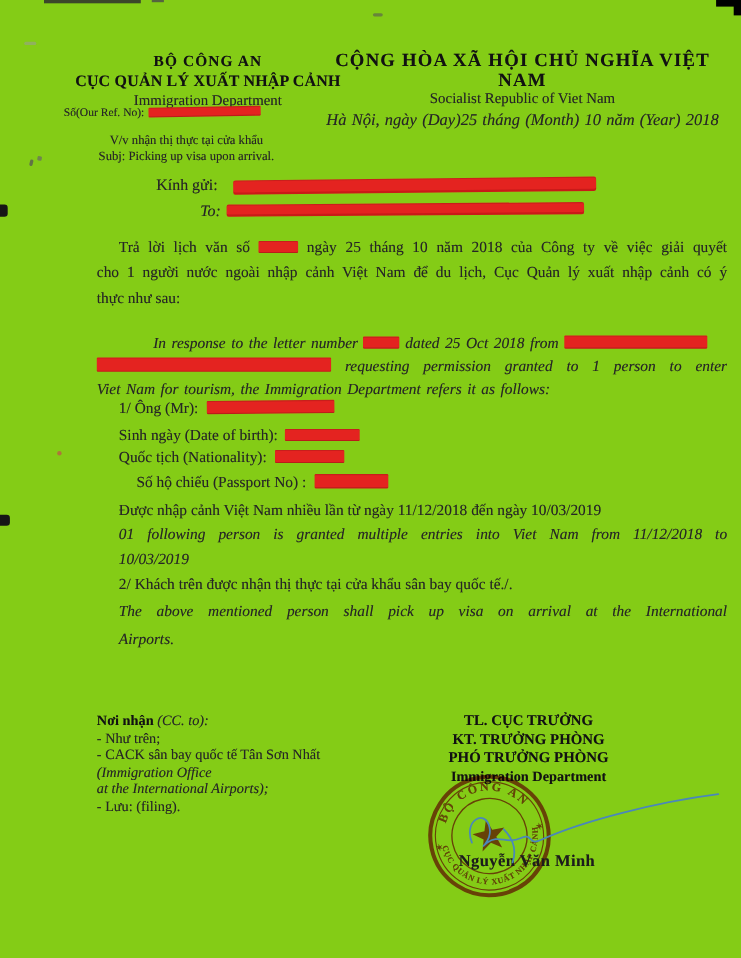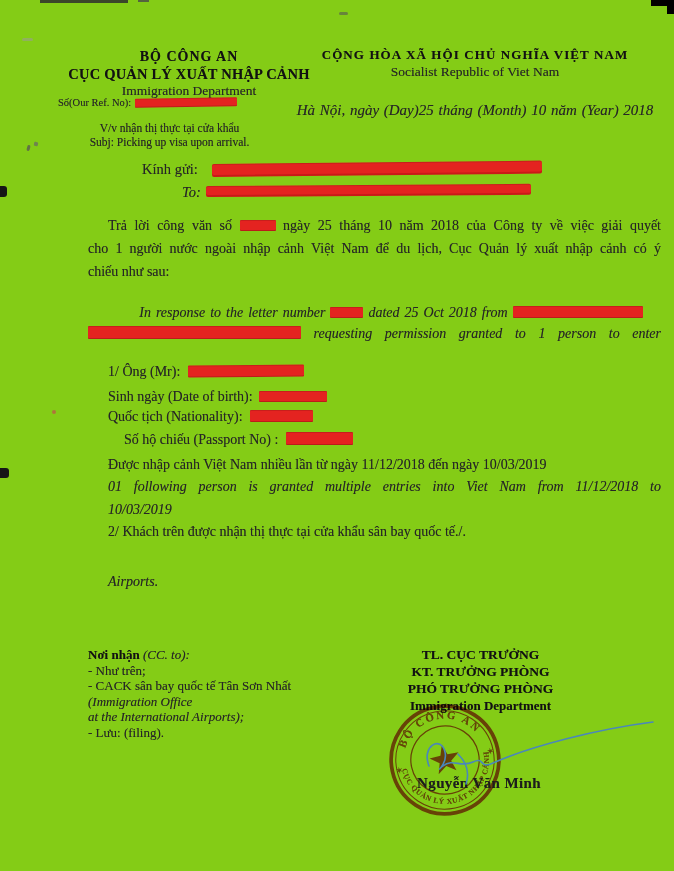--- a/index.html
+++ b/index.html
@@ -53,53 +53,54 @@
   <div class="abs ctr" style="left:63px;top:48px;width:252px;">
     <div class="b dark" style="font-size:14px;letter-spacing:1px;line-height:17px;">BỘ CÔNG AN</div>
     <div class="b dark" style="font-size:14.5px;letter-spacing:.2px;line-height:18px;">CỤC QUẢN LÝ XUẤT NHẬP CẢNH</div>
     <div class="u" style="font-size:13.5px;line-height:16px;">Immigration Department</div>
   </div>
   <div class="abs" style="left:58px;top:96px;font-size:10.5px;line-height:13px;white-space:nowrap;">
     <span>Số(Our Ref. No):</span><span class="rbar" style="width:102px;height:9px;margin-left:4px;transform:rotate(-1deg);"></span>
   </div>
 
   <div class="abs ctr" style="left:288px;top:46px;width:374px;">
-    <div class="b dark" style="font-size:13px;letter-spacing:1.1px;line-height:18px;">CỘNG HÒA XÃ HỘI CHỦ NGHĨA VIỆT NAM</div>
+    <div class="b dark" style="font-size:17px;letter-spacing:1.1px;line-height:18px;">CỘNG HÒA XÃ HỘI CHỦ NGHĨA VIỆT NAM</div>
     <div class="u" style="font-size:13.5px;line-height:16px;">Socialist Republic of Viet Nam</div>
   </div>
   <div class="abs ctr i" style="left:288px;top:101px;width:374px;font-size:15px;line-height:18px;word-spacing:1px;">Hà Nội, ngày (Day)25 tháng (Month) 10 năm (Year) 2018</div>
 
   <div class="abs ctr" style="left:52px;top:121px;width:235px;">
     <div style="font-size:11.5px;line-height:14px;">V/v nhận thị thực tại cửa khẩu</div>
     <div style="font-size:11.5px;line-height:14px;">Subj: Picking up visa upon arrival.</div>
   </div>
 
   <div class="line" style="left:142px;top:161px;font-size:14.5px;">Kính gửi:</div>
   <div class="rbar-abs" style="left:212px;top:164px;width:330px;height:13px;transform:rotate(-.6deg);transform-origin:left center;"></div>
   <div class="line i" style="left:182px;top:184px;font-size:14.5px;">To:</div>
   <div class="rbar-abs" style="left:206px;top:186px;width:325px;height:11px;transform:rotate(-.4deg);transform-origin:left center;"></div>
 
   <div class="line jl" style="left:88px;top:217px;width:573px;padding-left:20px;box-sizing:border-box;">
-    <span>Trả lời công văn số</span>
+    <span>Trả lời lịch văn số</span>
     <span class="rbar" style="width:36px;height:11px;"></span>
     <span>ngày 25 tháng 10 năm 2018 của Công ty về việc giải quyết</span>
   </div>
   <div class="line jl" style="left:88px;top:240px;width:573px;">cho 1 người nước ngoài nhập cảnh Việt Nam để du lịch, Cục Quản lý xuất nhập cảnh có ý</div>
-  <div class="line" style="left:88px;top:263px;">chiếu như sau:</div>
+  <div class="line" style="left:88px;top:263px;">thực như sau:</div>
 
   <div class="line i wsp wrapline" style="left:88px;top:304px;width:586px;padding-left:20px;box-sizing:border-box;">
     <span>In response to the letter number</span>
     <span class="rbar" style="width:33px;height:11px;"></span>
     <span>dated 25 Oct 2018 from</span>
     <span class="rbar" style="width:130px;height:12px;"></span>
   </div>
   <div class="line i jl wsp" style="left:88px;top:325px;width:573px;">
     <span class="rbar" style="width:213px;height:13px;"></span>
     <span>requesting permission granted to 1 person to enter</span>
   </div>
+  <div class="line i wsp" style="left:88px;top:346px;">Viet Nam for tourism, the Immigration Department refers it as follows:</div>
 
   <div class="line" style="left:108px;top:363px;">
     <span>1/ Ông (Mr):</span>
     <span class="rbar" style="width:116px;height:12px;margin-left:4px;transform:rotate(-.5deg);"></span>
   </div>
   <div class="line" style="left:108px;top:408px;">
     <span>Quốc tịch (Nationality):</span>
     <span class="rbar" style="width:63px;height:12px;margin-left:4px;"></span>
   </div>
   <div class="line" style="left:108px;top:388px;">
@@ -107,20 +108,21 @@
     <span class="rbar" style="width:68px;height:11px;margin-left:3px;"></span>
   </div>
   <div class="line" style="left:124px;top:431px;">
     <span>Số hộ chiếu  (Passport No) :</span>
     <span class="rbar" style="width:67px;height:13px;margin-left:4px;"></span>
   </div>
   <div class="line" style="left:108px;top:456px;">Được nhập cảnh Việt Nam nhiều lần từ ngày 11/12/2018 đến ngày 10/03/2019</div>
   <div class="line i jl wsp" style="left:108px;top:478px;width:553px;">01 following person is granted multiple entries into Viet Nam from 11/12/2018 to</div>
   <div class="line i" style="left:108px;top:501px;">10/03/2019</div>
   <div class="line" style="left:108px;top:523px;">2/ Khách trên được nhận thị thực tại cửa khẩu sân bay quốc tế./.</div>
+  <div class="line i jl wsp" style="left:108px;top:548px;width:553px;">The above mentioned person shall pick up visa on arrival at the International</div>
   <div class="line i" style="left:108px;top:573px;">Airports.</div>
 
   <div class="abs" style="left:88px;top:647px;font-size:13px;line-height:15.5px;">
     <div>
       <span class="b u dark">Nơi nhận</span><span class="i"> (CC. to):</span>
     </div>
     <div>- Như trên;</div>
     <div>- CACK sân bay quốc tế  Tân Sơn Nhất</div>
     <div class="i">(Immigration Office</div>
     <div class="i">at the International Airports);</div>

